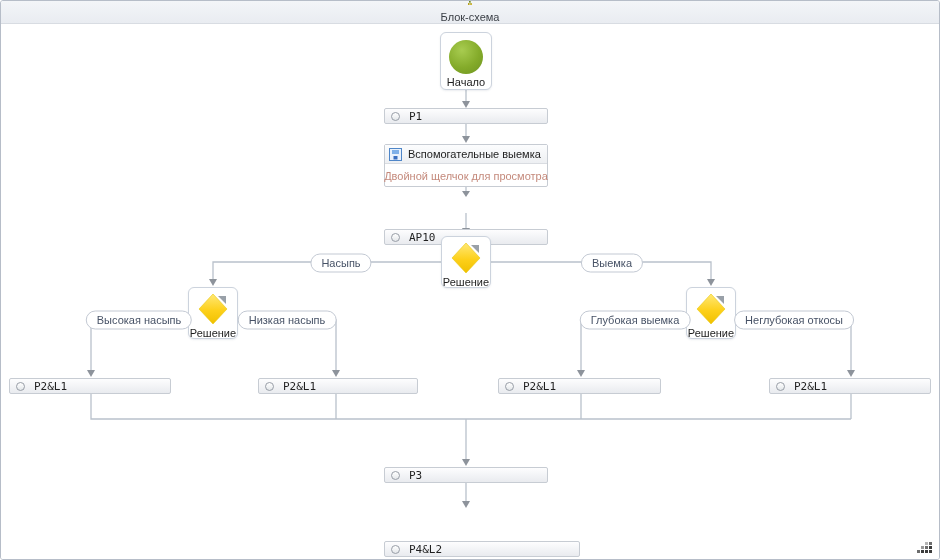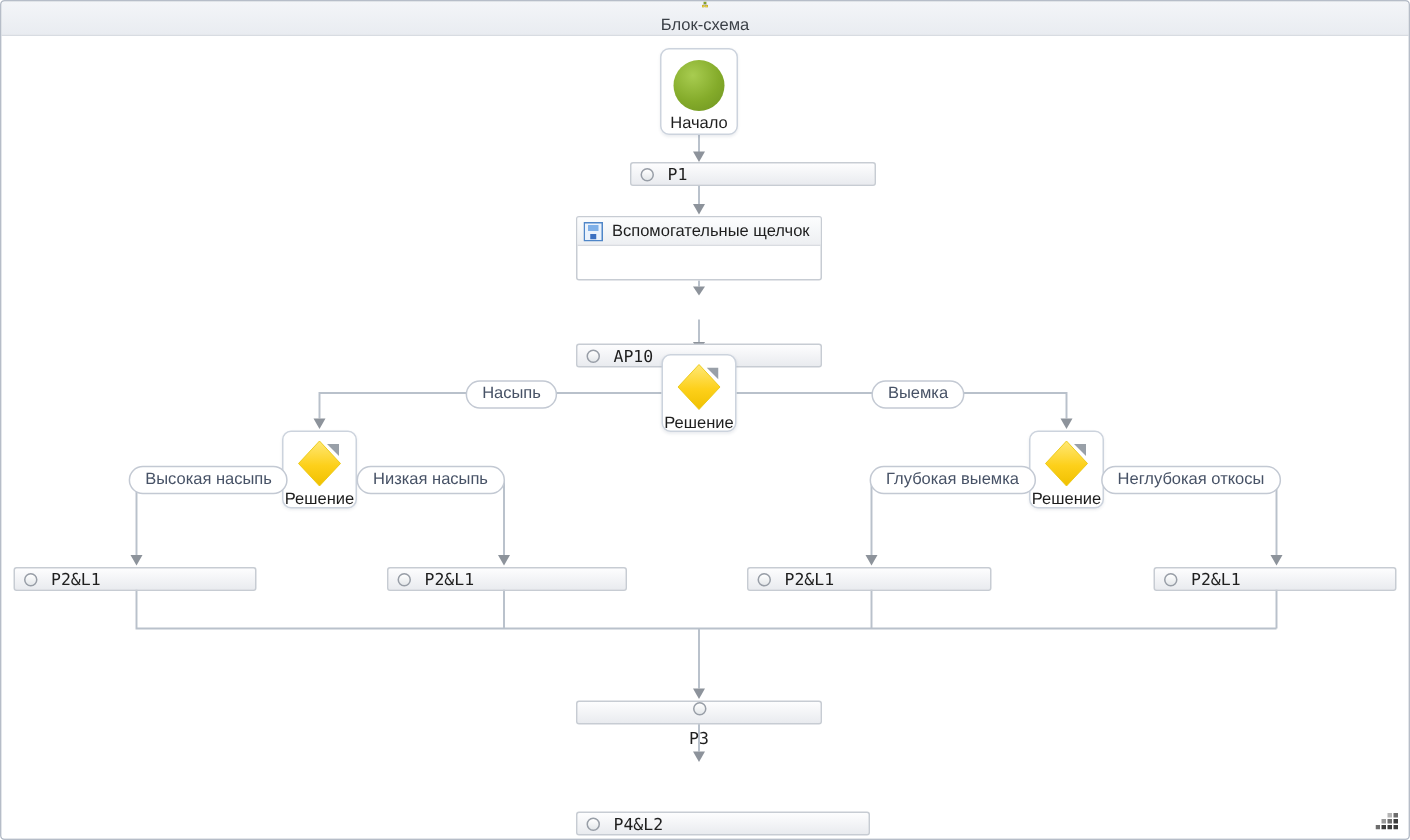--- a/index.html
+++ b/index.html
@@ -128,34 +128,35 @@
         <polygon points="461,458 469,458 465,465"></polygon>
         <polygon points="461,500 469,500 465,507"></polygon>
       </g>
     </svg>
 
     <div class="flow-node" style="left:439px;top:8px;width:52px;height:58px;text-align:center;">
       <div class="start-circle"></div>
       <span class="nlabel">Начало</span>
     </div>
 
-    <div class="bar" style="left:383px;top:84px;width:164px;margin-left:36px;">
+    <div class="bar" style="left:383px;top:84px;width:164px;">
       <span class="dot"></span>
       <span>P1</span>
     </div>
 
     <div class="subbox" style="left:383px;top:120px;width:164px;height:43px;">
       <div class="subhead">
         <svg width="13" height="13" viewBox="0 0 13 13">
           <rect x="0.5" y="0.5" width="12" height="12" fill="#eaf2fc" stroke="#4f86c8"></rect>
           <rect x="3" y="2" width="7" height="4" fill="#7fb0e8"></rect>
           <rect x="4.5" y="8" width="4" height="3.5" fill="#3a6fc0"></rect>
         </svg>
-        <span>Вспомогательные щелчок</span>
-      </div>
+        <span>Вспомогательные выемка</span>
+      </div>
+      <div class="subhint">Двойной щелчок для просмотра</div>
     </div>
 
     <div class="bar" style="left:383px;top:173px;width:164px;margin-top:32px;">
       <span class="dot"></span>
       <span>AP10</span>
     </div>
 
     <div class="flow-node" style="left:440px;top:212px;width:50px;height:52px;">
       <div class="diamond-wrap">
         <svg width="32" height="32" viewBox="0 0 32 32">
@@ -209,21 +210,21 @@
     </div>
     <div class="bar" style="left:497px;top:354px;width:163px;">
       <span class="dot"></span>
       <span>P2&amp;L1</span>
     </div>
     <div class="bar" style="left:768px;top:354px;width:162px;">
       <span class="dot"></span>
       <span>P2&amp;L1</span>
     </div>
 
-    <div class="bar" style="left:383px;top:443px;width:164px;flex-direction:column;">
+    <div class="bar" style="left:383px;top:443px;width:164px;">
       <span class="dot"></span>
       <span>P3</span>
     </div>
 
     <div class="bar" style="left:383px;top:485px;width:196px;margin-top:32px;">
       <span class="dot"></span>
       <span>P4&amp;L2</span>
     </div>
 
   </div>

